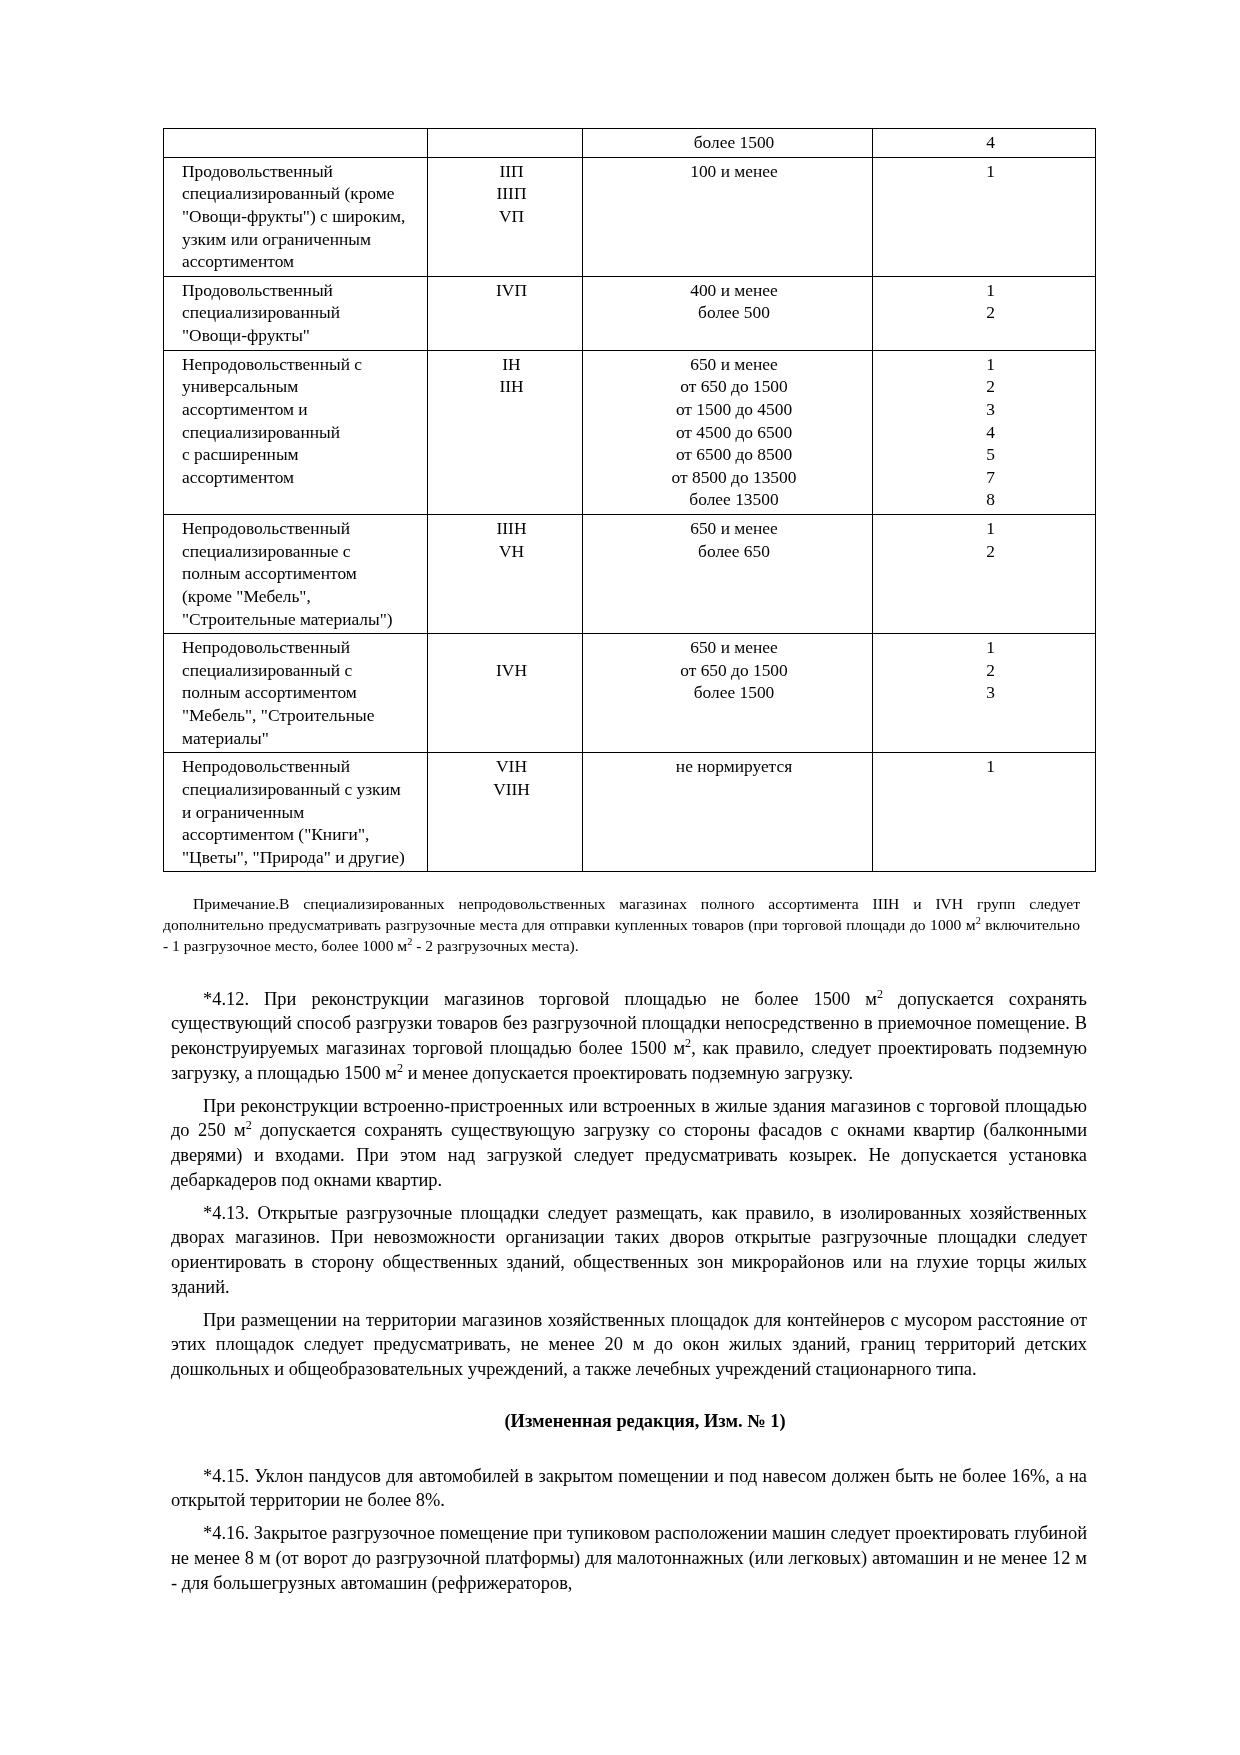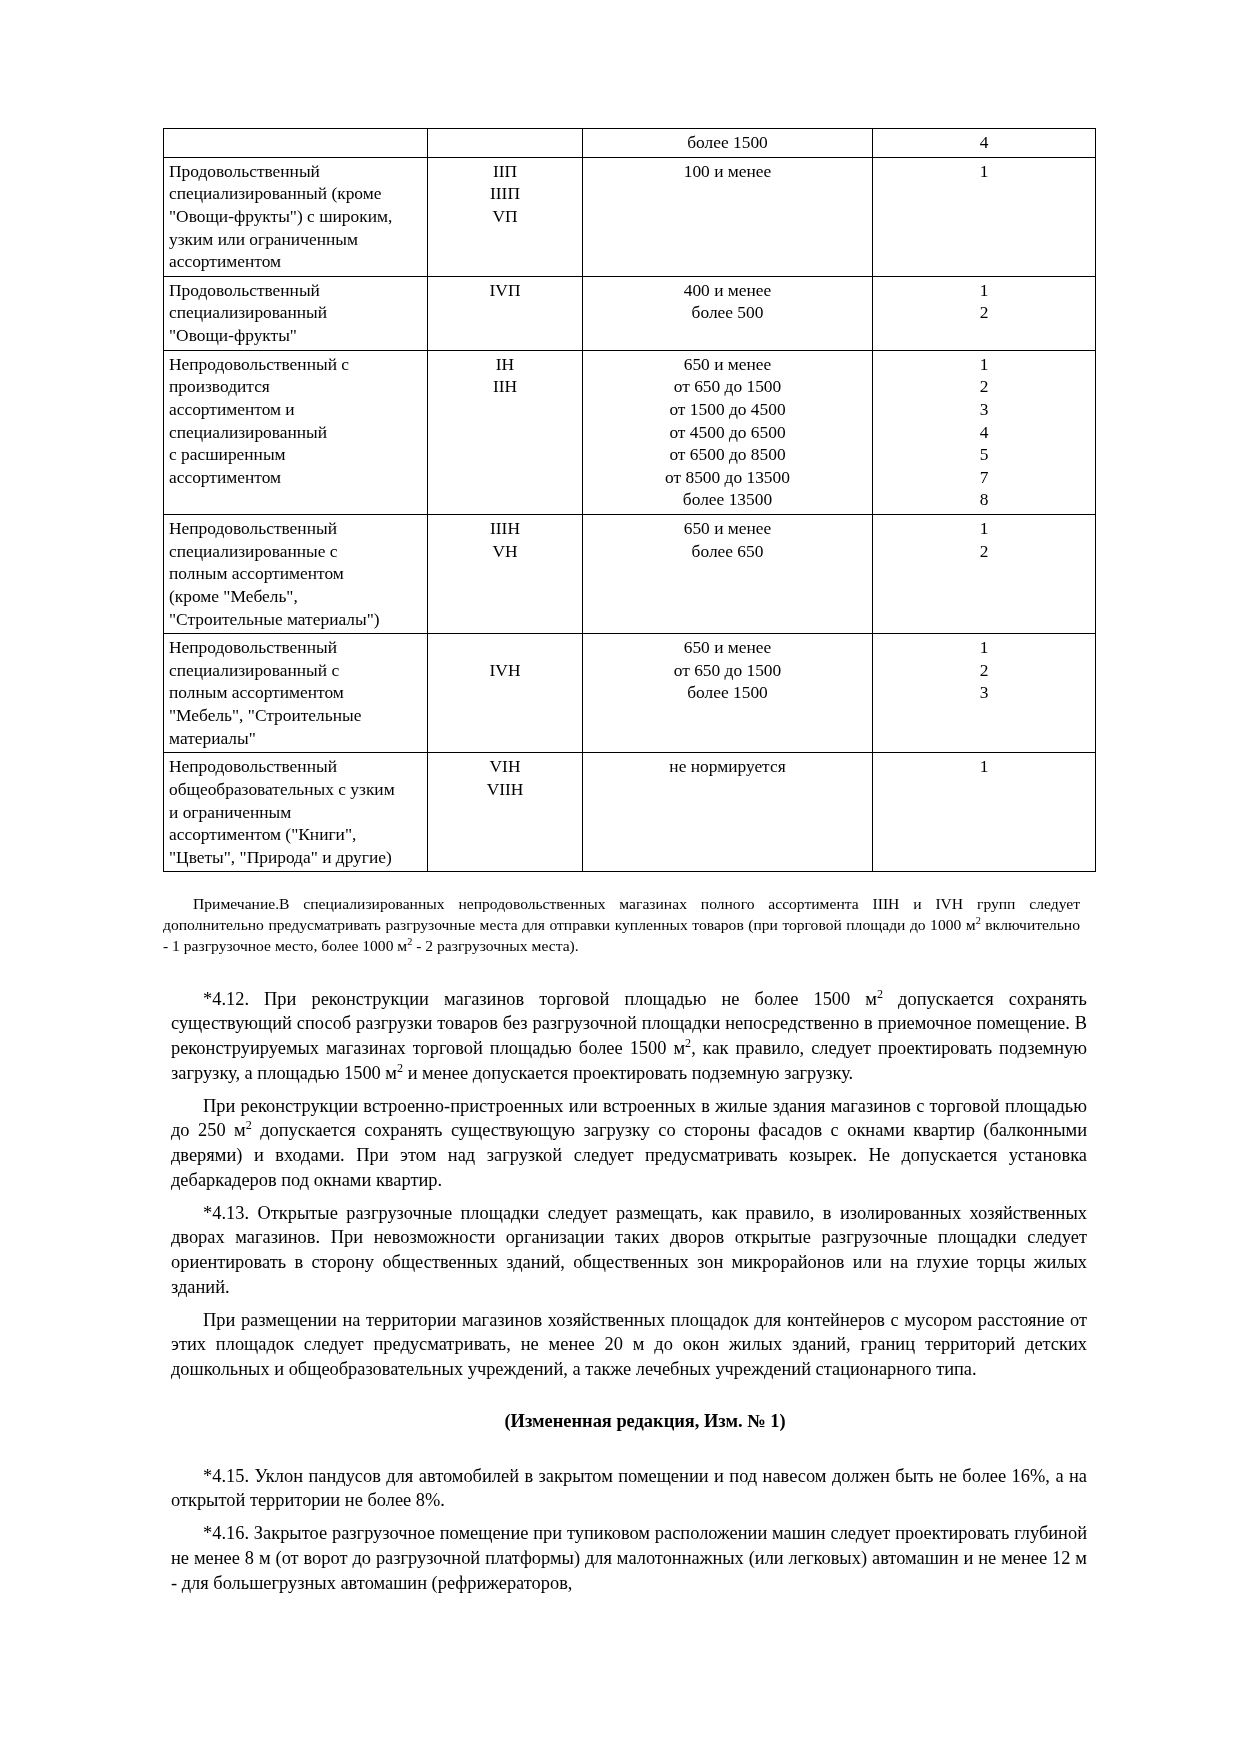--- a/index.html
+++ b/index.html
@@ -27,21 +27,21 @@
   table.norm-table {
     border-collapse: collapse;
     width: 932px;
     table-layout: fixed;
     font-size: 17.4px;
     line-height: 1.30;
   }
   table.norm-table td {
     border: 1.6px solid #000;
     vertical-align: top;
-    padding: 2px 5px 3px 5px;
+    padding: 2px 5px 3px 18px;
     margin-left: 44px;
   }
   col.c1 { width: 264px; }
   col.c2 { width: 155px; }
   col.c3 { width: 290px; }
   col.c4 { width: 223px; }
 
   .cell-just {
     text-align: justify;
     text-align-last: left;
@@ -155,21 +155,21 @@
         </td>
         <td class="cell-center">
           <span class="ln">1</span>
           <span class="ln">2</span>
         </td>
       </tr>
 
       <tr>
         <td class="cell-left">
           <span class="ln">Непродовольственный с</span>
-          <span class="ln">производится</span>
+          <span class="ln">универсальным</span>
           <span class="ln">ассортиментом и</span>
           <span class="ln">специализированный</span>
           <span class="ln">с расширенным</span>
           <span class="ln">ассортиментом</span>
         </td>
         <td class="cell-center">
           <span class="ln">IН</span>
           <span class="ln">IIН</span>
         </td>
         <td class="cell-center">
@@ -234,21 +234,21 @@
         <td class="cell-center botless">
           <span class="ln">1</span>
           <span class="ln">2</span>
           <span class="ln">3</span>
         </td>
       </tr>
 
       <tr>
         <td class="cell-just topless">
           <span class="ln">Непродовольственный</span>
-          <span class="ln">общеобразовательных с узким</span>
+          <span class="ln">специализированный с узким</span>
           <span class="ln">и ограниченным</span>
           <span class="ln">ассортиментом ("Книги",</span>
           <span class="ln">"Цветы", "Природа" и другие)</span>
         </td>
         <td class="cell-center topless">
           <span class="ln">VIН</span>
           <span class="ln">VIIН</span>
         </td>
         <td class="cell-center topless">
           <span class="ln">не нормируется</span>

